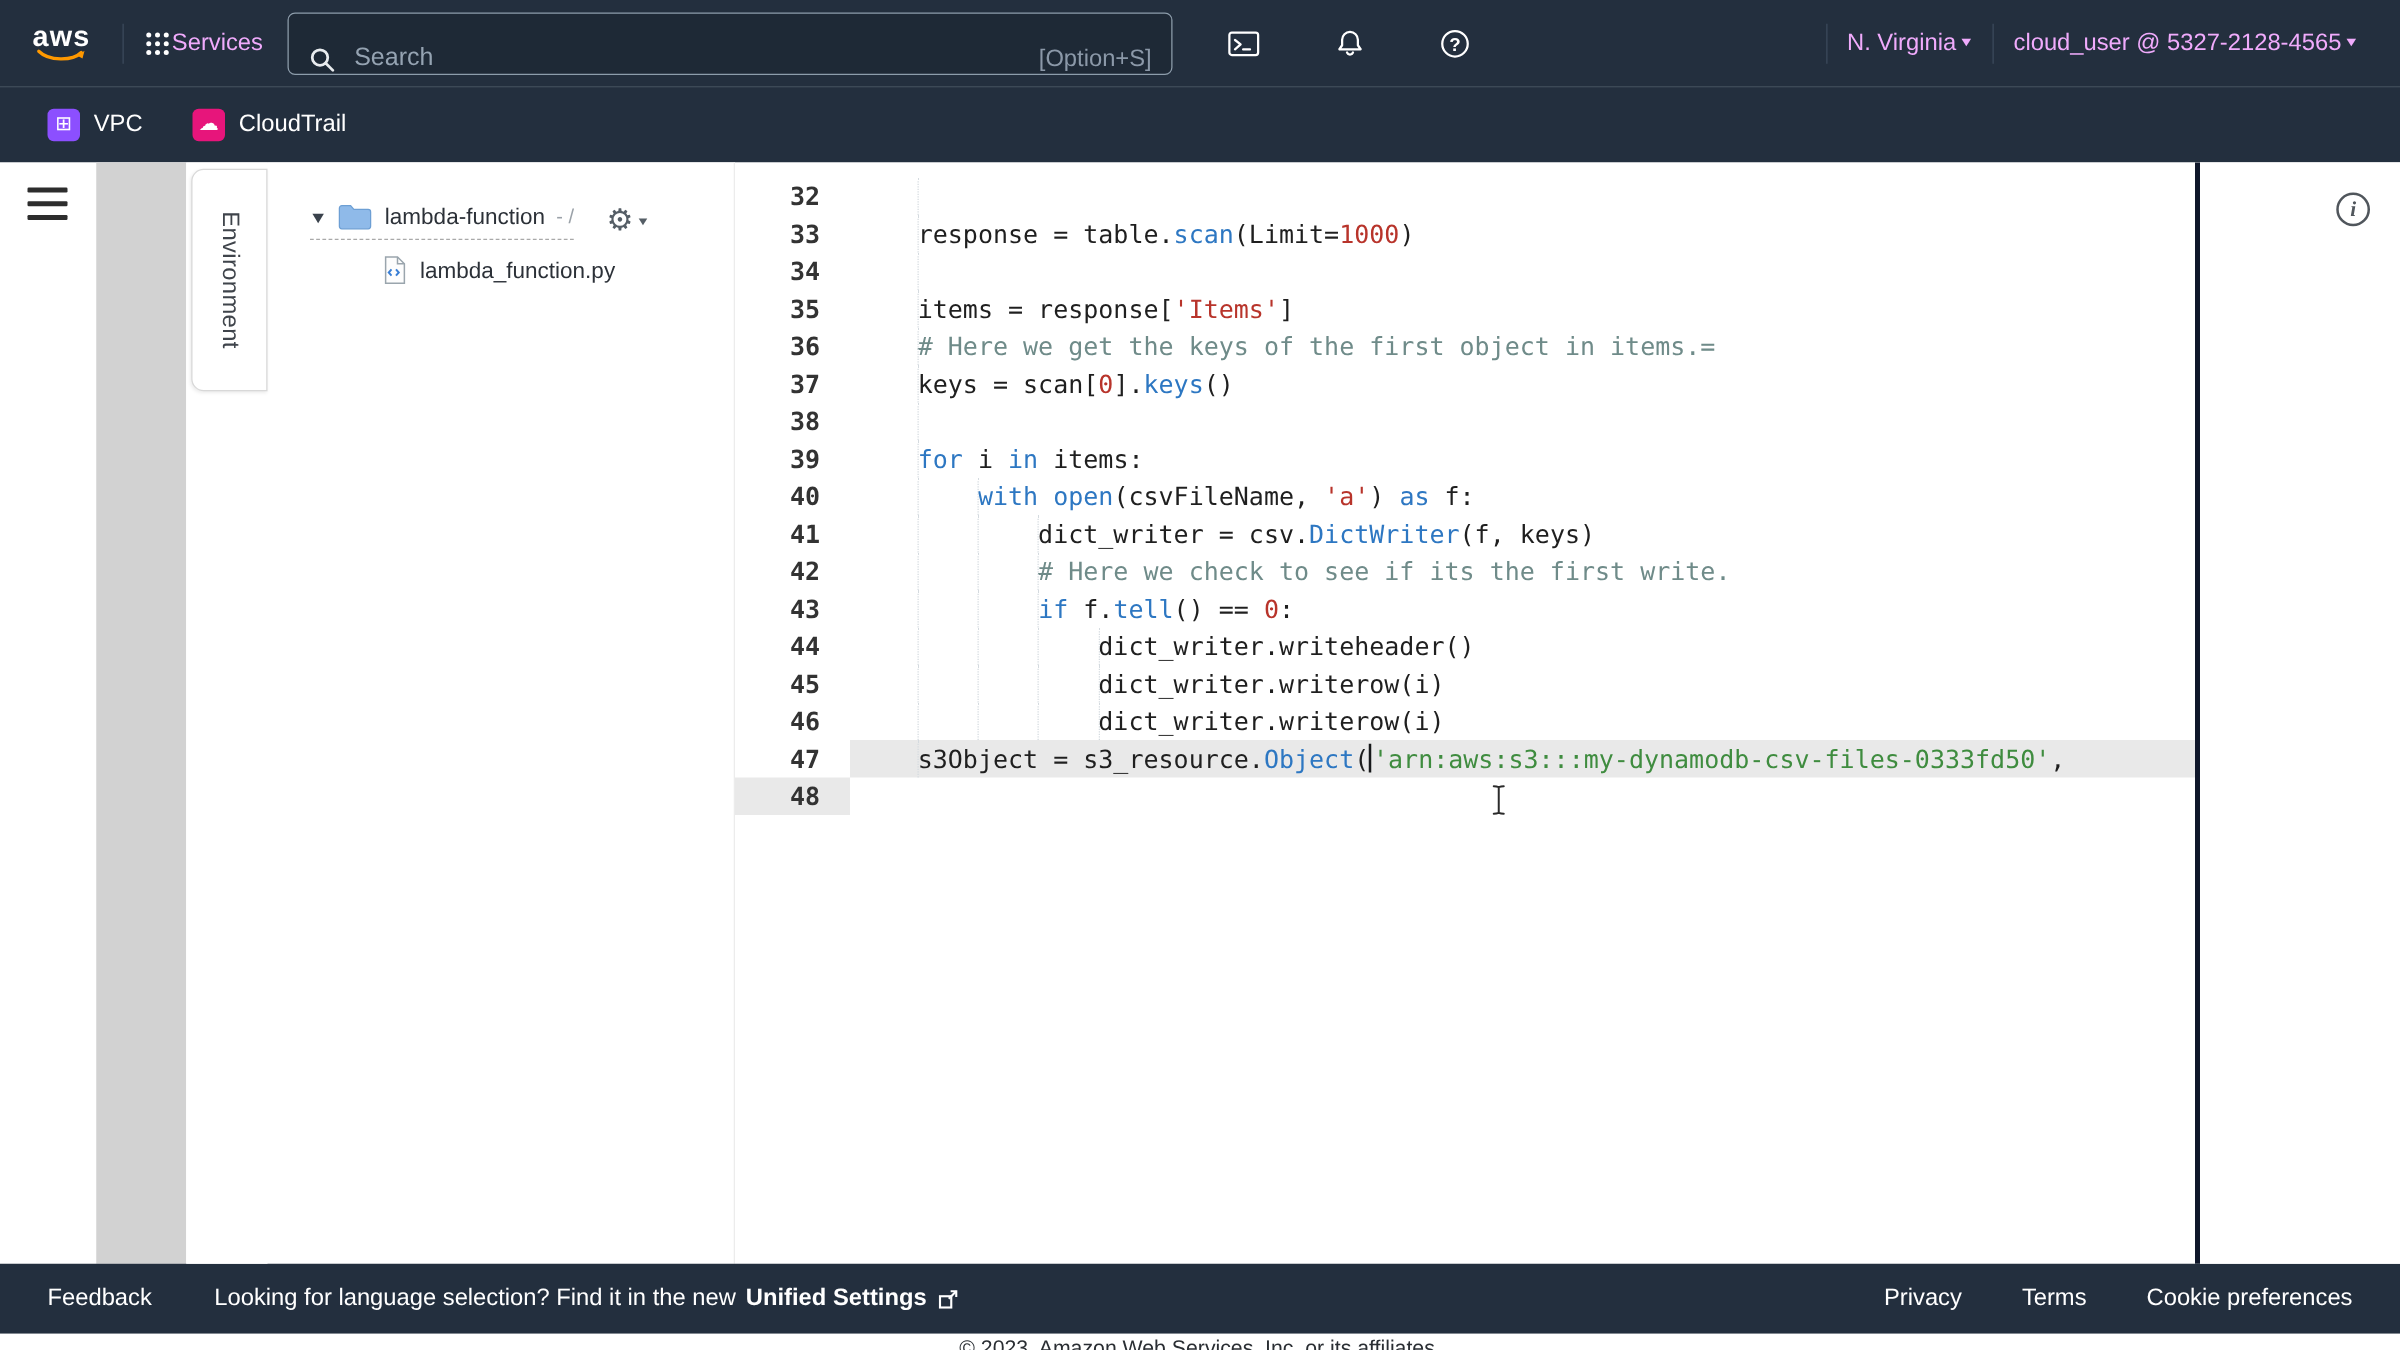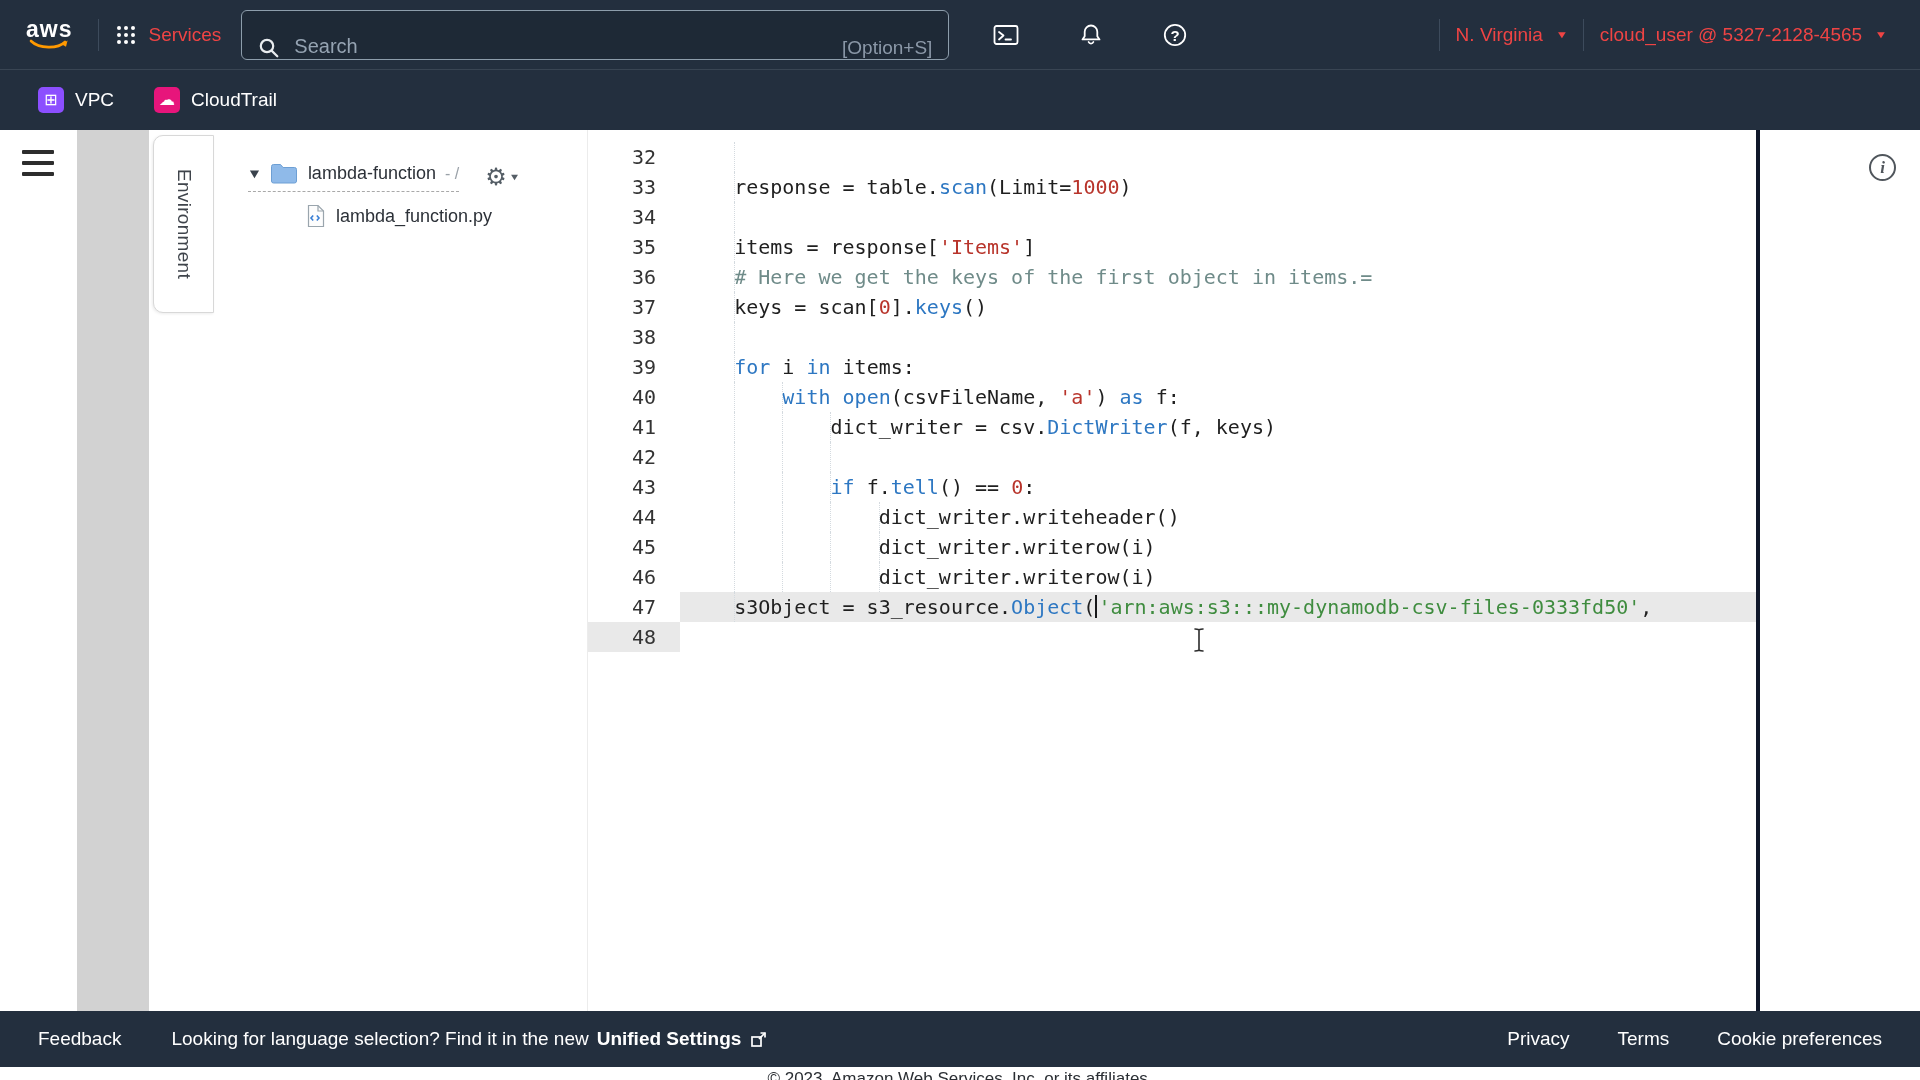--- a/index.html
+++ b/index.html
@@ -8,21 +8,21 @@
 
   
   .topbar{flex:0 0 69px;background:var(--header-bg,#232f3e);display:flex;align-items:center;
           padding:0 34px 0 14px;color:#fff;}
   .logo{display:flex;flex-direction:column;align-items:center;margin:0 10px 0 12px;cursor:pointer;}
   .logo-text{font-weight:bold;font-size:23px;letter-spacing:1px;line-height:20px;}
   .smile{stroke:var(--accent-orange,#ff9900);}
   .smilefill{fill:var(--accent-orange,#ff9900);}
   .vsep{width:1px;height:32px;background:#3d4b5c;margin:0 16px;flex:0 0 1px;}
   .pushright{margin-left:auto;}
-  .hbtn{background:none;border:none;color:#ef4444;font-size:19px;display:flex;align-items:center;gap:11px;
+  .hbtn{background:none;border:none;color:#f0abfc;font-size:19px;display:flex;align-items:center;gap:0;
         cursor:pointer;font-family:inherit;padding:0;}
   .services{margin-right:20px;}
   .searchbox{flex:0 0 708px;height:50px;border:1px solid #8d9dab;border-radius:6px;display:flex;
              align-items:flex-end;padding:0 16px;gap:12px;background:rgba(0,0,0,0.12);box-sizing:border-box;}
   .searchbox input{flex:1;background:transparent;border:none;outline:none;color:#fff;font-size:20px;font-family:inherit;}
   .searchbox input::placeholder{color:#95a3b2;}
   .shortcut{color:#8b98a8;font-size:19px;}
   .iconbar{display:flex;align-items:center;gap:56px;margin-left:42px;}
   .iconbar button{background:none;border:none;cursor:pointer;display:flex;padding:0;}
   .caret-down{font-size:10px;line-height:1;margin-left:3px;transform:scaleX(1.3);display:inline-block;}
@@ -54,21 +54,21 @@
   .folder-label{margin-left:10px;font-size:18px;color:#2c3138;}
   .folder-suffix{margin-left:9px;font-size:16px;color:#9aa1a8;}
   .gear-btn{display:inline-flex;align-items:center;margin-left:26px;cursor:pointer;color:#555e66;}
   .gear{font-size:24px;line-height:1;}
   .gear-caret{font-size:9px;margin-left:3px;transform:scaleX(1.3);display:inline-block;}
   .file-row{display:flex;align-items:center;height:36px;padding-left:92px;margin-top:2px;cursor:pointer;}
   .file-label{margin-left:10px;font-size:18px;color:#2c3138;}
 
   
   .gutter{flex:0 0 92px;padding-top:12px;font-family:"DejaVu Sans Mono",monospace;font-size:20px;color:#333;box-sizing:border-box;}
-  .gline{height:30px;line-height:30px;text-align:right;padding-right:24px;}
+  .gline{height:30px;line-height:30px;text-align:right;padding-right:24px;font-weight:bold;}
   .gline.active{background:var(--active-line,#e9e9e9);}
   .codearea{flex:0 0 1080px;padding-top:12px;font-family:"DejaVu Sans Mono",monospace;font-size:20px;color:#1f1f1f;
             border-right:4px solid #0f172a;overflow:hidden;box-sizing:border-box;cursor:text;}
   .cline{position:relative;height:30px;line-height:30px;white-space:pre;padding-left:6px;}
   .cline.active{background:var(--active-line,#e9e9e9);}
   .iguide{position:absolute;top:0;bottom:0;border-left:1px dotted #d4dadf;}
   .tk-kw{color:var(--syntax-keyword,#2d77c2);}
   .tk-fn{color:var(--syntax-function,#2d77c2);}
   .tk-num{color:var(--syntax-number,#b8342b);}
   .tk-str{color:var(--syntax-string,#b8342b);}
@@ -238,21 +238,21 @@
         <div class="cline"><span class="iguide" style="left: calc(4ch + 6px);"></span></div>
         <div class="cline"><span class="iguide" style="left: calc(4ch + 6px);"></span><span>    response = table.</span><span class="tk-fn">scan</span><span>(Limit=</span><span class="tk-num">1000</span><span>)</span></div>
         <div class="cline"><span class="iguide" style="left: calc(4ch + 6px);"></span></div>
         <div class="cline"><span class="iguide" style="left: calc(4ch + 6px);"></span><span>    items = response[</span><span class="tk-str">'Items'</span><span>]</span></div>
         <div class="cline"><span class="iguide" style="left: calc(4ch + 6px);"></span><span class="tk-com">    # Here we get the keys of the first object in items.=</span></div>
         <div class="cline"><span class="iguide" style="left: calc(4ch + 6px);"></span><span>    keys = scan[</span><span class="tk-num">0</span><span>].</span><span class="tk-fn">keys</span><span>()</span></div>
         <div class="cline"><span class="iguide" style="left: calc(4ch + 6px);"></span></div>
         <div class="cline"><span class="iguide" style="left: calc(4ch + 6px);"></span><span>    </span><span class="tk-kw">for</span><span> i </span><span class="tk-kw">in</span><span> items:</span></div>
         <div class="cline"><span class="iguide" style="left: calc(4ch + 6px);"></span><span class="iguide" style="left: calc(8ch + 6px);"></span><span>        </span><span class="tk-kw">with</span><span> </span><span class="tk-fn">open</span><span>(csvFileName, </span><span class="tk-str">'a'</span><span>) </span><span class="tk-kw">as</span><span> f:</span></div>
         <div class="cline"><span class="iguide" style="left: calc(4ch + 6px);"></span><span class="iguide" style="left: calc(8ch + 6px);"></span><span class="iguide" style="left: calc(12ch + 6px);"></span><span>            dict_writer = csv.</span><span class="tk-fn">DictWriter</span><span>(f, keys)</span></div>
-        <div class="cline"><span class="iguide" style="left: calc(4ch + 6px);"></span><span class="iguide" style="left: calc(8ch + 6px);"></span><span class="iguide" style="left: calc(12ch + 6px);"></span></div>
+        <div class="cline"><span class="iguide" style="left: calc(4ch + 6px);"></span><span class="iguide" style="left: calc(8ch + 6px);"></span><span class="iguide" style="left: calc(12ch + 6px);"></span><span class="tk-com">            # Here we check to see if its the first write.</span></div>
         <div class="cline"><span class="iguide" style="left: calc(4ch + 6px);"></span><span class="iguide" style="left: calc(8ch + 6px);"></span><span class="iguide" style="left: calc(12ch + 6px);"></span><span>            </span><span class="tk-kw">if</span><span> f.</span><span class="tk-fn">tell</span><span>() == </span><span class="tk-num">0</span><span>:</span></div>
         <div class="cline"><span class="iguide" style="left: calc(4ch + 6px);"></span><span class="iguide" style="left: calc(8ch + 6px);"></span><span class="iguide" style="left: calc(12ch + 6px);"></span><span class="iguide" style="left: calc(16ch + 6px);"></span><span>                dict_writer.writeheader()</span></div>
         <div class="cline"><span class="iguide" style="left: calc(4ch + 6px);"></span><span class="iguide" style="left: calc(8ch + 6px);"></span><span class="iguide" style="left: calc(12ch + 6px);"></span><span class="iguide" style="left: calc(16ch + 6px);"></span><span>                dict_writer.writerow(i)</span></div>
         <div class="cline"><span class="iguide" style="left: calc(4ch + 6px);"></span><span class="iguide" style="left: calc(8ch + 6px);"></span><span class="iguide" style="left: calc(12ch + 6px);"></span><span class="iguide" style="left: calc(16ch + 6px);"></span><span>                dict_writer.writerow(i)</span></div>
         <div class="cline active"><span class="iguide" style="left: calc(4ch + 6px);"></span><span>    s3Object = s3_resource.</span><span class="tk-fn">Object</span><span>(</span><span class="caret"></span><span class="tk-str2">'arn:aws:s3:::my-dynamodb-csv-files-0333fd50'</span><span>,</span></div>
       </div>
 
     <div class="rightarea">
       <div class="infoicon">
         <span>i</span>

